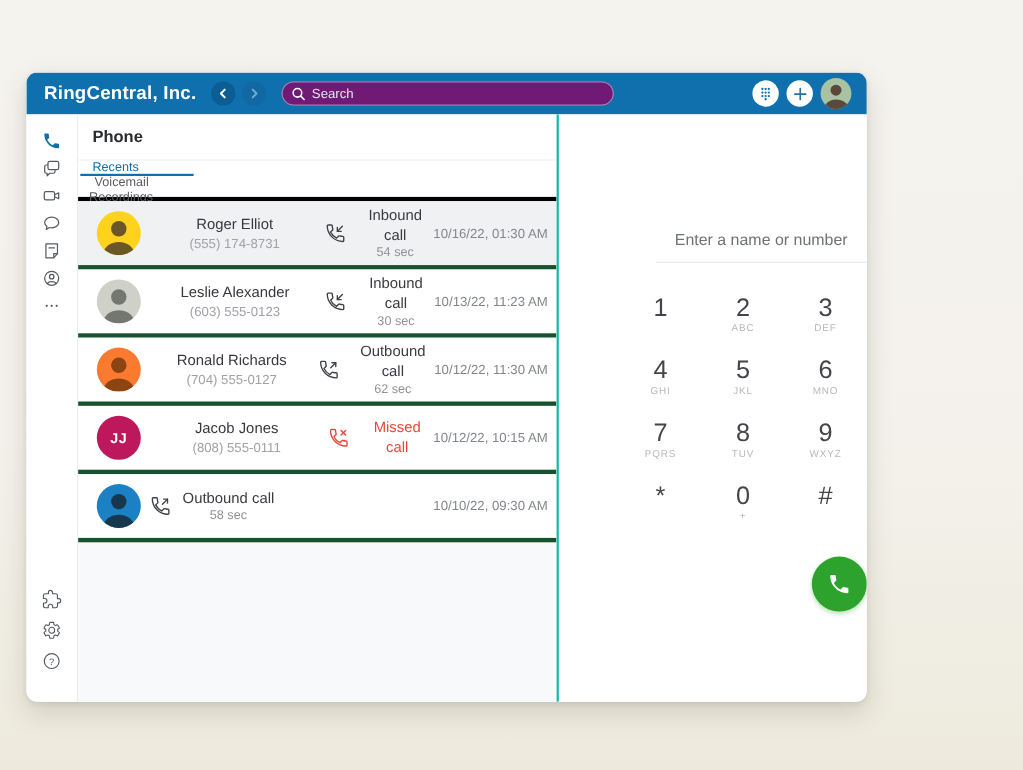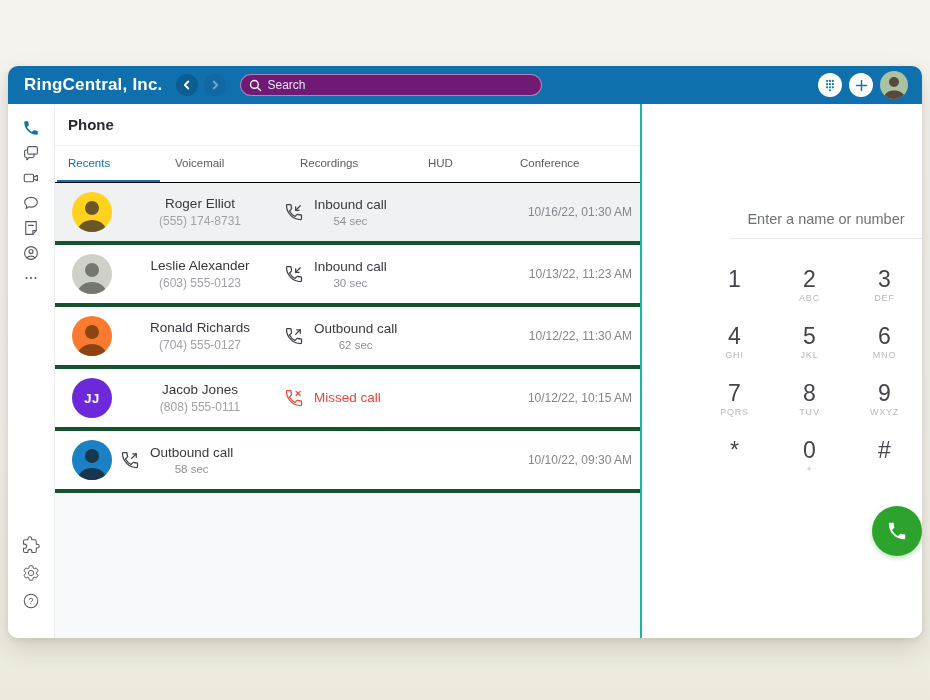--- a/index.html
+++ b/index.html
@@ -3,21 +3,21 @@
 <meta charset="utf-8">
 <style>
   * { margin:0; padding:0; box-sizing:border-box; }
   html,body { width:930px; height:700px; overflow:hidden; }
   body {
     font-family:"Liberation Sans", sans-serif;
     background:linear-gradient(180deg,#f5f3ee 0%,#f3f1ea 60%,#edeadd 100%);
     position:relative;
   }
   .window {
-    position:absolute; left:8px; top:66px; width:914px; height:572px;
+    position:absolute; left:24px; top:66px; width:764px; height:572px;
     border-radius:10px; overflow:hidden; background:#fff;
     box-shadow:0 10px 24px rgba(95,88,70,.20), 0 2px 6px rgba(0,0,0,.08);
     display:flex; flex-direction:column;
   }
   
   .topbar {
     height:38px; background:#0f70ad; display:flex; align-items:center;
     padding:0 14px 0 16px; flex-shrink:0;
   }
   .topbar .title { color:#fff; font-size:17px; font-weight:bold; letter-spacing:.2px; margin-right:14px; white-space:nowrap; }
@@ -56,21 +56,21 @@
   .rail .ric.active { color:#0f70ad; }
   .rail .spacer { flex:1; }
   .rail .ric.bottom { margin-bottom:10px; }
   
   .content { flex:1; display:flex; flex-direction:column; min-width:0; background:#fff;text-align:center; }
   .page-header {
     height:42px; display:flex; align-items:center; padding-left:13px;
     border-bottom:1px solid #f0f0f3; flex-shrink:0;
   }
   .page-header h1 { font-size:15px; font-weight:bold; color:#2a2b30; }
-  .tabbar { height:37px; display:flex; border-bottom:1px solid #000000; flex-shrink:0; }
+  .tabbar { height:37px; display:flex; border-bottom:4px solid #000000; flex-shrink:0;flex-direction:column; }
   .tab {
     height:100%; display:flex; align-items:center; font-size:11.5px; color:#5a5c63;
     cursor:pointer; border-bottom:2px solid transparent;
   }
   .tab.t0 { width:103px; padding-left:11px; margin-left:2px; }
   .tab.t1 { width:130px; padding-left:15px; }
   .tab.t2 { width:115px; padding-left:10px; }
   .tab.t3 { width:95px;  padding-left:23px; }
   .tab.t4 { width:140px; padding-left:20px; }
   .tab.active { color:#0f70ad; border-bottom-color:#0f70ad; }
@@ -321,21 +321,21 @@
               </svg>
             <div class="ct-text">
               <div class="ct-label">Outbound call</div>
               <div class="ct-dur">62 sec</div>
             </div>
           </div>
           <div class="when">10/12/22, 11:30 AM</div>
         </div>
 
         <div class="call-row missed">
-          <div class="avatar" style="background-color: #6d28d9; color: rgb(255, 255, 255);">
+          <div class="avatar" style="background-color: #be185d; color: rgb(255, 255, 255);">
             <span class="initials" style="color:#fff;">JJ</span>
           </div>
           <div class="who">
             <div class="name">Jacob Jones</div>
             <div class="num">(808) 555-0111</div>
           </div>
           <div class="calltype">
             <svg class="ct-icon" viewBox="0 0 24 24" fill="none" stroke="currentColor" stroke-width="1.5" stroke-linecap="round" stroke-linejoin="round">
                 <path d="M6.62 10.79c1.44 2.83 3.76 5.14 6.59 6.59l2.2-2.21c.27-.27.67-.36 1.02-.24 1.12.37 2.33.57 3.57.57.55 0 1 .45 1 1V20c0 .55-.45 1-1 1-9.39 0-17-7.61-17-17 0-.55.45-1 1-1h3.5c.55 0 1 .45 1 1 0 1.25.2 2.45.57 3.57.11.35.03.74-.25 1.02l-2.2 2.2z"></path>
                 <path d="M14.5 4l5 5"></path>

